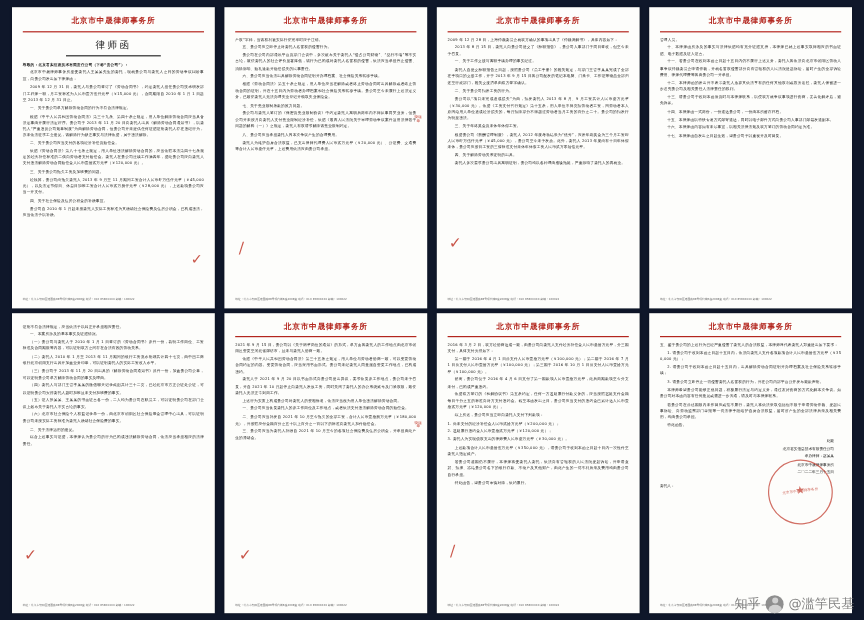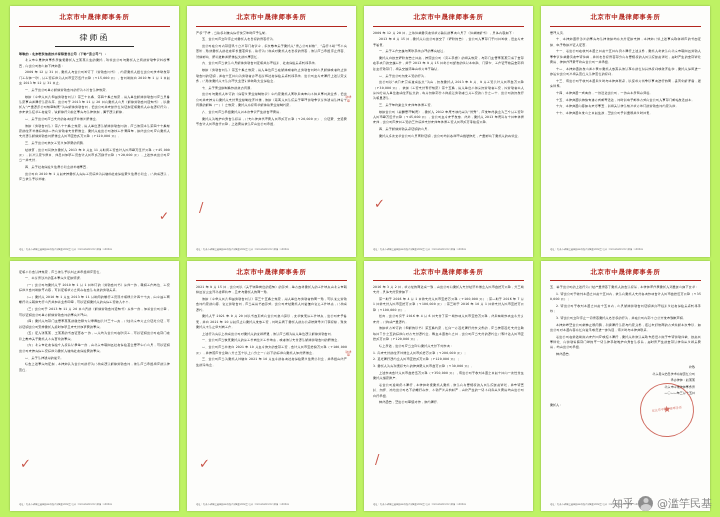--- a/index.html
+++ b/index.html
@@ -5,21 +5,21 @@
   html, body {
     margin: 0;
     padding: 0;
     background: #e8e6e2;
     font-family: "Liberation Sans", sans-serif;
   }
   #stage {
     position: relative;
     width: 720px;
     height: 517px;
-    background: #bef264;
+    background: #0f172a;
     overflow: hidden;
   }
   .grid {
     position: absolute;
     left: 0; top: 0;
     width: 720px;
     height: 517px;
     display: grid;
     grid-template-columns: repeat(4, 1fr);
     grid-template-rows: repeat(2, 1fr);

